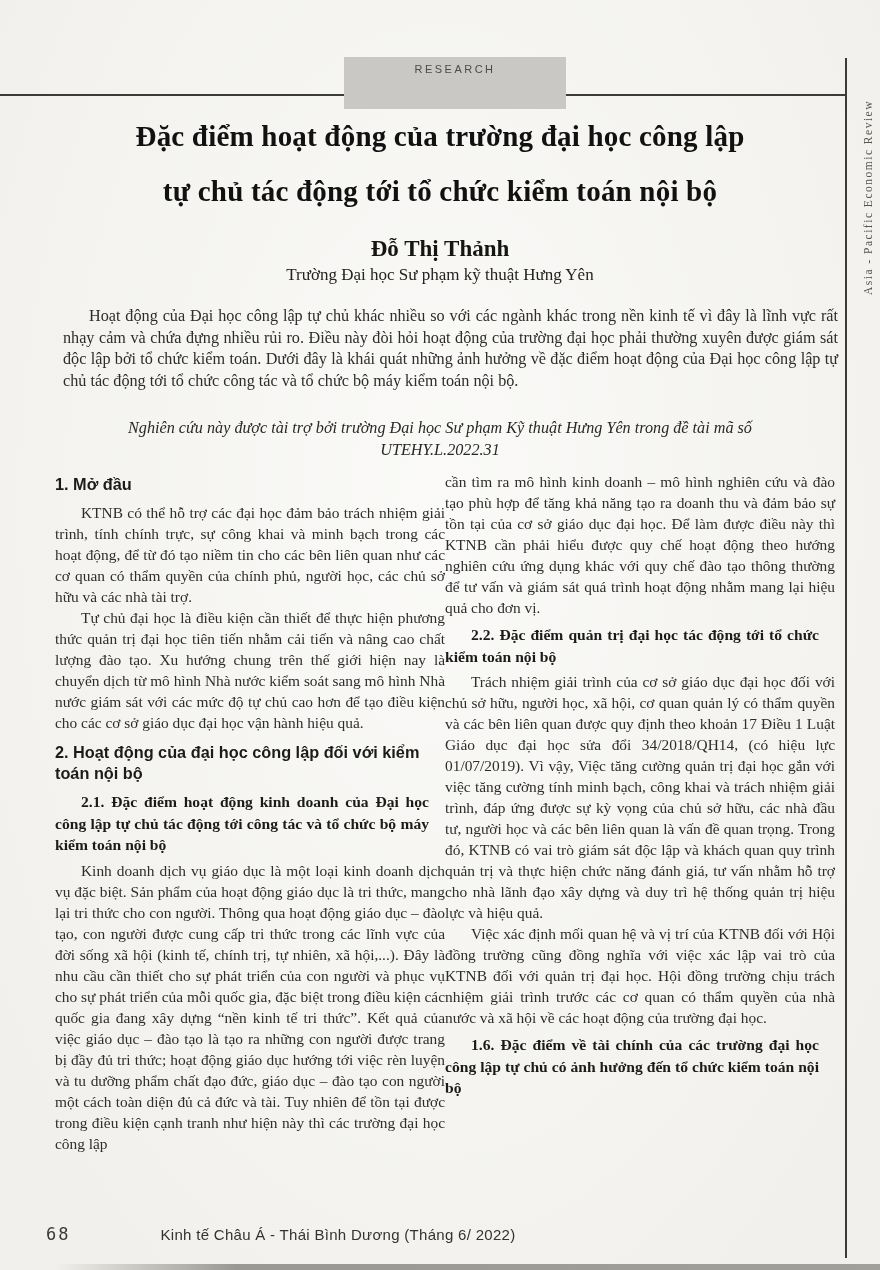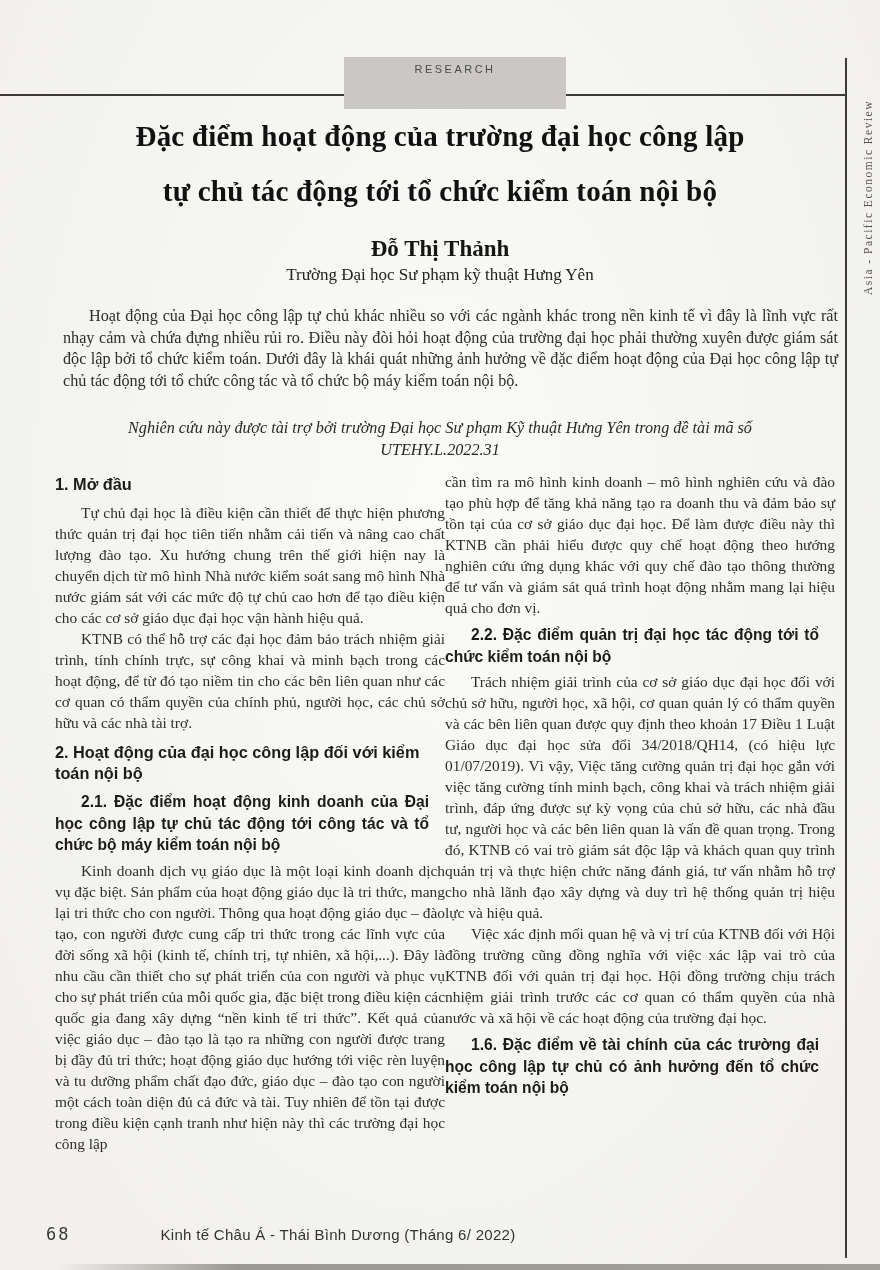--- a/index.html
+++ b/index.html
@@ -102,21 +102,21 @@
   }
   .col p.no-indent { text-indent: 0; }
   .h-sans {
     font-family: "Liberation Sans", sans-serif;
     font-weight: bold; font-size: 16.3px; line-height: 21px;
     color: var(--heading-ink);
     margin: 9px 0 7px 0;
   }
   .h-sans.first { margin-top: 3px; }
   .h-sub {
-    font-family: Liberation Sans, sans-serif;
+    font-family: Liberation Serif, serif;
     font-weight: bold; font-size: 15.6px; line-height: 21.5px;
     text-indent: 26px; text-align: justify;
     color: var(--heading-ink);
     margin: 6px 16px 4px 0;
   }
 
   
   .footer {
     position: absolute; left: 0; right: 0; top: 1224px;
     display: flex; align-items: baseline; gap: 28px;
@@ -162,22 +162,22 @@
   <p class="abstract">Hoạt động của Đại học công lập tự chủ khác nhiều so với các ngành khác trong nền kinh tế vì đây là lĩnh vực rất nhạy cảm và chứa đựng nhiều rủi ro. Điều này đòi hỏi hoạt động của trường đại học phải thường xuyên được giám sát độc lập bởi tổ chức kiểm toán. Dưới đây là khái quát những ảnh hưởng về đặc điểm hoạt động của Đại học công lập tự chủ tác động tới tổ chức công tác và tổ chức bộ máy kiểm toán nội bộ.</p>
 
   <div class="funding">
     <div>Nghiên cứu này được tài trợ bởi trường Đại học Sư phạm Kỹ thuật Hưng Yên trong đề tài mã số</div>
     <div>UTEHY.L.2022.31</div>
   </div>
 
   <div class="columns">
     <div class="col">
       <div class="h-sans first">1. Mở đầu</div>
+      <p>KTNB có thể hỗ trợ các đại học đảm bảo trách nhiệm giải trình, tính chính trực, sự công khai và minh bạch trong các hoạt động, để từ đó tạo niềm tin cho các bên liên quan như các cơ quan có thẩm quyền của chính phủ, người học, các chủ sở hữu và các nhà tài trợ.</p>
       <p>Tự chủ đại học là điều kiện cần thiết để thực hiện phương thức quản trị đại học tiên tiến nhằm cải tiến và nâng cao chất lượng đào tạo. Xu hướng chung trên thế giới hiện nay là chuyển dịch từ mô hình Nhà nước kiểm soát sang mô hình Nhà nước giám sát với các mức độ tự chủ cao hơn để tạo điều kiện cho các cơ sở giáo dục đại học vận hành hiệu quả.</p>
-      <p>KTNB có thể hỗ trợ các đại học đảm bảo trách nhiệm giải trình, tính chính trực, sự công khai và minh bạch trong các hoạt động, để từ đó tạo niềm tin cho các bên liên quan như các cơ quan có thẩm quyền của chính phủ, người học, các chủ sở hữu và các nhà tài trợ.</p>
       <div class="h-sans">2. Hoạt động của đại học công lập đối với kiểm toán nội bộ</div>
       <div class="h-sub">2.1. Đặc điểm hoạt động kinh doanh của Đại học công lập tự chủ tác động tới công tác và tổ chức bộ máy kiểm toán nội bộ</div>
       <p>Kinh doanh dịch vụ giáo dục là một loại kinh doanh dịch vụ đặc biệt. Sản phẩm của hoạt động giáo dục là tri thức, mang lại tri thức cho con người. Thông qua hoạt động giáo dục – đào tạo, con người được cung cấp tri thức trong các lĩnh vực của đời sống xã hội (kinh tế, chính trị, tự nhiên, xã hội,...). Đây là nhu cầu cần thiết cho sự phát triển của con người và phục vụ cho sự phát triển của mỗi quốc gia, đặc biệt trong điều kiện các quốc gia đang xây dựng “nền kinh tế tri thức”. Kết quả của việc giáo dục – đào tạo là tạo ra những con người được trang bị đầy đủ tri thức; hoạt động giáo dục hướng tới việc rèn luyện và tu dưỡng phẩm chất đạo đức, giáo dục – đào tạo con người một cách toàn diện đủ cả đức và tài. Tuy nhiên để tồn tại được trong điều kiện cạnh tranh như hiện này thì các trường đại học công lập</p>
     </div>
 
     <div class="col">
       <p class="no-indent">cần tìm ra mô hình kinh doanh – mô hình nghiên cứu và đào tạo phù hợp để tăng khả năng tạo ra doanh thu và đảm bảo sự tồn tại của cơ sở giáo dục đại học. Để làm được điều này thì KTNB cần phải hiểu được quy chế hoạt động theo hướng nghiên cứu ứng dụng khác với quy chế đào tạo thông thường để tư vấn và giám sát quá trình hoạt động nhằm mang lại hiệu quả cho đơn vị.</p>
       <div class="h-sub">2.2. Đặc điểm quản trị đại học tác động tới tổ chức kiểm toán nội bộ</div>
       <p>Trách nhiệm giải trình của cơ sở giáo dục đại học đối với chủ sở hữu, người học, xã hội, cơ quan quản lý có thẩm quyền và các bên liên quan được quy định theo khoản 17 Điều 1 Luật Giáo dục đại học sửa đổi 34/2018/QH14, (có hiệu lực 01/07/2019). Vì vậy, Việc tăng cường quản trị đại học gắn với việc tăng cường tính minh bạch, công khai và trách nhiệm giải trình, đáp ứng được sự kỳ vọng của chủ sở hữu, các nhà đầu tư, người học và các bên liên quan là vấn đề quan trọng. Trong đó, KTNB có vai trò giám sát độc lập và khách quan quy trình quản trị và thực hiện chức năng đánh giá, tư vấn nhằm hỗ trợ cho nhà lãnh đạo xây dựng và duy trì hệ thống quản trị hiệu lực và hiệu quả.</p>
       <p>Việc xác định mối quan hệ và vị trí của KTNB đối với Hội đồng trường cũng đồng nghĩa với việc xác lập vai trò của KTNB đối với quản trị đại học. Hội đồng trường chịu trách nhiệm giải trình trước các cơ quan có thẩm quyền của nhà nước và xã hội về các hoạt động của trường đại học.</p>

